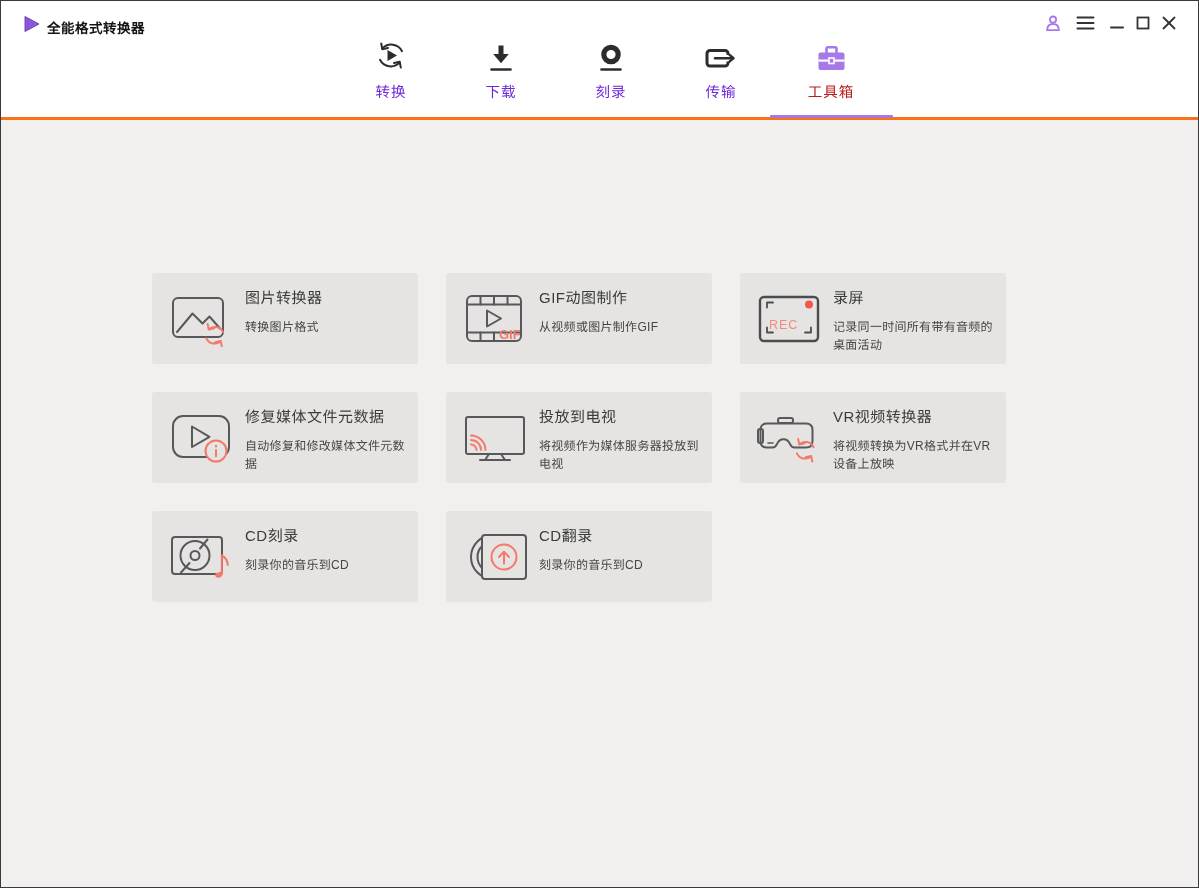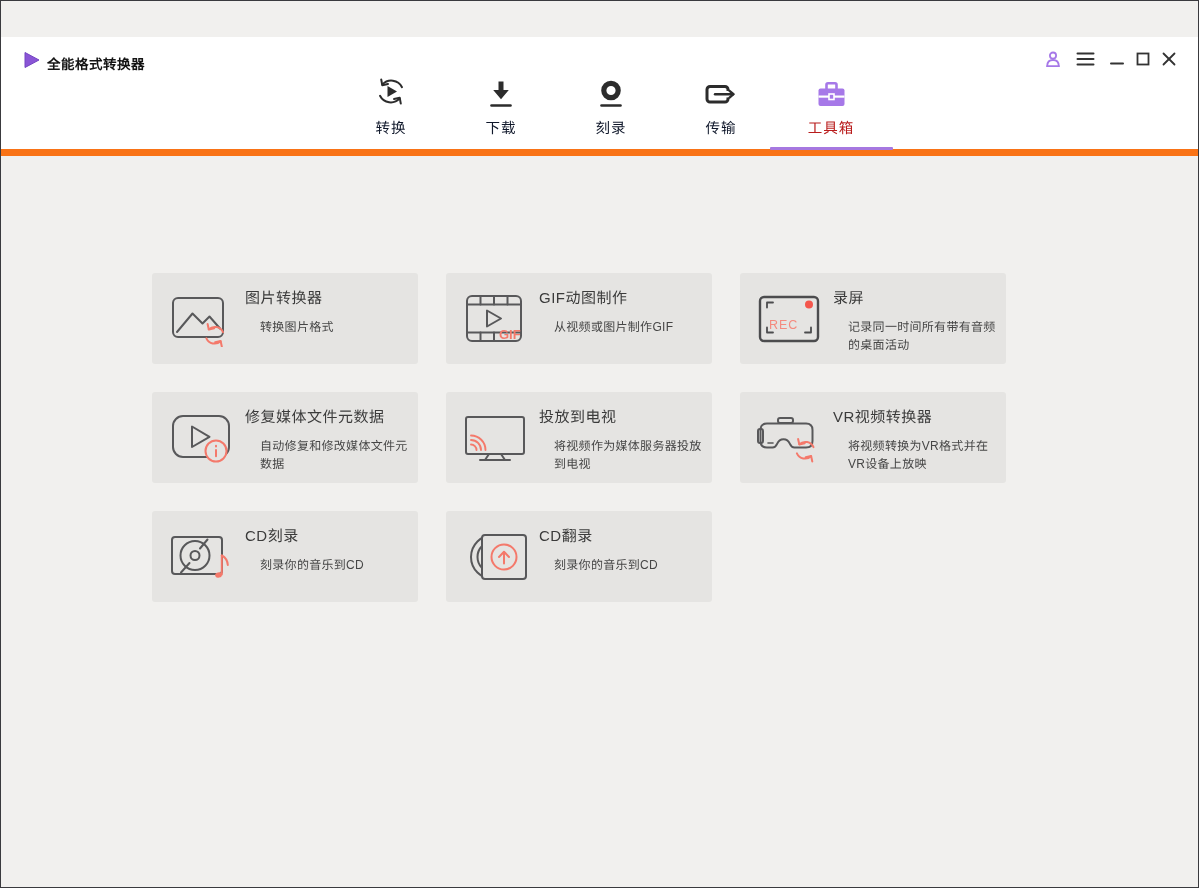--- a/index.html
+++ b/index.html
@@ -8,36 +8,35 @@
     font-family:"Liberation Sans","DejaVu Sans",sans-serif;
     position:relative;
     background:#f1f0ee;
     border:1px solid #3a3a3e;
     overflow:hidden;
   }
   
   .header {
     position:absolute; top:0; left:0; right:0; height:119px;
     background:#ffffff;
-    border-bottom:7px solid #f97316;
-    margin-top:36px;
+    border-bottom:3px solid #f97316;
   }
   .logo { position:absolute; left:22px; top:14px; width:18px; height:18px; }
   .app-title {
     position:absolute; left:46px; top:16px;
     font-size:13.5px; font-weight:bold; color:#141414; letter-spacing:0.5px;
   }
   .winctl { position:absolute; right:16px; top:10px; display:flex; align-items:center; }
   .winctl .ctl { width:26px; height:24px; display:flex; align-items:center; justify-content:center; cursor:pointer; }
   .winctl .ctl.gap { margin-left:6px; }
   
   .nav { position:absolute; left:335px; top:36px; display:flex; }
   .tab { width:110px; text-align:center; cursor:pointer; }
   .tab .ticon { height:36px; display:flex; align-items:flex-end; justify-content:center; }
-  .tab .tlabel { margin-top:7px; font-size:14.5px; color:#0f172a; letter-spacing:1px; }
+  .tab .tlabel { margin-top:7px; font-size:14.5px; color:#6d28d9; letter-spacing:1px; }
   .tab.active .tlabel { color:#b91c1c; }
   .active-underline {
     position:absolute; left:769px; bottom:-1px; width:123px; height:3px;
     background:#a678e0; border-radius:1px;
   }
   
   .cards {
     position:absolute; left:151px; top:272px;
     display:grid;
     grid-template-columns:repeat(3,266px);
@@ -47,21 +46,21 @@
     width:266px; height:91px;
     background:#e5e4e2; border-radius:3px;
     position:relative; cursor:pointer;
   }
   .card .cicon {
     position:absolute; left:14px; top:50%; transform:translateY(-50%);
     width:70px; height:58px; display:flex; align-items:center; justify-content:center;
   }
   .card .ctext { position:absolute; left:93px; top:13px; width:166px; }
   .card .ctitle { font-size:15px; color:#3b3b3b; letter-spacing:0.5px; }
-  .card .cdesc  { margin-top:11px; font-size:12px; line-height:18px; color:#464646; letter-spacing:0.3px;margin-left:15px; }
+  .card .cdesc  { margin-top:11px; font-size:12px; line-height:18px; color:#464646; letter-spacing:0.3px; }
   svg { display:block; }
 </style>
 </head>
 <body>
 
 <div class="header">
 
   <span class="logo">
     <svg width="18" height="18" viewBox="0 0 18 18">
       <path d="M2 1.5 L16 9 L2 16.5 Z" fill="#8a55d6" stroke="#7445c2" stroke-width="1" stroke-linejoin="round"></path>

